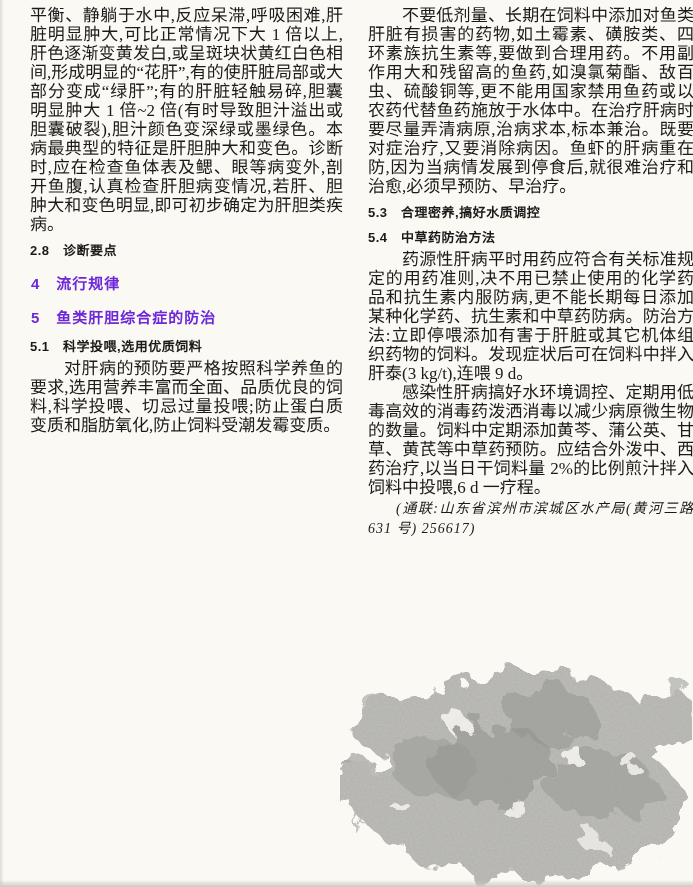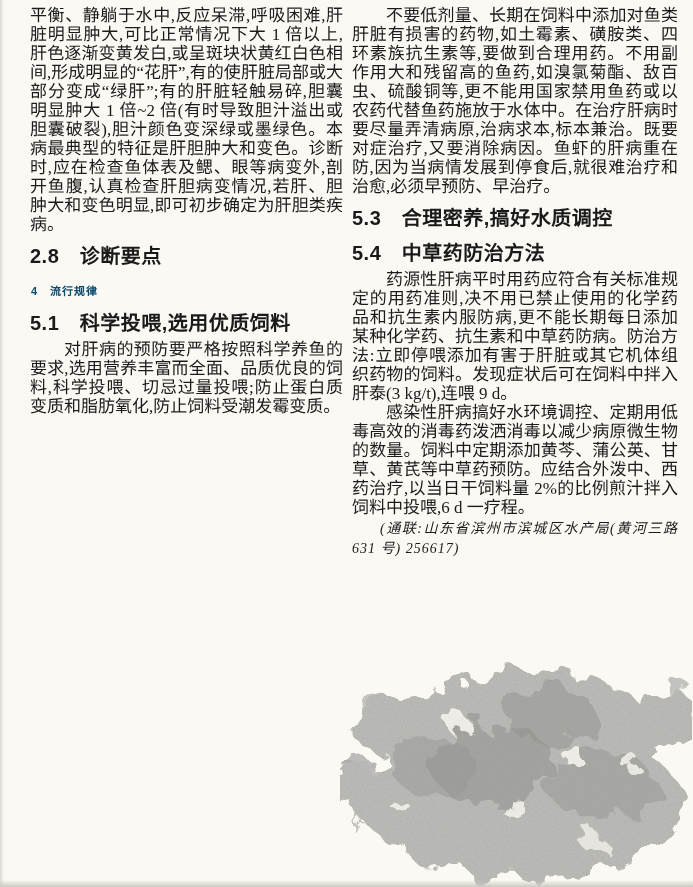--- a/index.html
+++ b/index.html
@@ -14,53 +14,54 @@
   .page::before { 
     content:""; position:absolute; left:0; top:0; bottom:0; width:4px;
     background:linear-gradient(90deg,#dedbd4,rgba(222,219,212,0)); z-index:5;
   }
   .scan-edge-bottom {
     position:absolute; left:0; right:0; bottom:0; height:7px; z-index:5;
     background:linear-gradient(180deg,rgba(203,200,193,0),#ccc9c2);
   }
   .col { position:absolute; top:6px; }
   .col-left  { left:30px;  width:313px; }
-  .col-right { left:352px; width:326px; }
+  .col-right { left:368px; width:326px; }
   .para {
     font-size:17px; line-height:19px; text-align:justify;
     text-indent:2em; color:#1b1b1b;
   }
   .para.no-indent { text-indent:0; }
   .sec {
     font-family:"Liberation Sans","DejaVu Sans",sans-serif;
-    font-weight:bold; font-size:11px; color:#0c4a6e;
+    font-weight:bold; font-size:15px; color:#6d28d9;
     margin:13px 0 9px 1px; letter-spacing:1px;
   }
   .subsec {
     font-family:"Liberation Sans","DejaVu Sans",sans-serif;
-    font-weight:bold; font-size:20px; color:#1a1a1a;
+    font-weight:bold; font-size:13px; color:#1a1a1a;
     margin:6px 0 4px 0; letter-spacing:0.5px;
   }
   .contact {
     font-style:italic; font-size:14px; line-height:20px;
     text-indent:2em; letter-spacing:1px; margin-top:2px;
   }
   .plant {
     position:absolute; left:340px; top:646px; width:352px; height:240px; z-index:1;
   }
 </style>
 </head>
 <body>
 
 <div class="page">
 
   <div class="col col-left">
     <p class="para no-indent">平衡、静躺于水中,反应呆滞,呼吸困难,肝脏明显肿大,可比正常情况下大 1 倍以上,肝色逐渐变黄发白,或呈斑块状黄红白色相间,形成明显的“花肝”,有的使肝脏局部或大部分变成“绿肝”;有的肝脏轻触易碎,胆囊明显肿大 1 倍~2 倍(有时导致胆汁溢出或胆囊破裂),胆汁颜色变深绿或墨绿色。本病最典型的特征是肝胆肿大和变色。诊断时,应在检查鱼体表及鳃、眼等病变外,剖开鱼腹,认真检查肝胆病变情况,若肝、胆肿大和变色明显,即可初步确定为肝胆类疾病。</p>
     <h3 class="subsec">2.8　诊断要点</h3>
     <h2 class="sec">4　流行规律</h2>
+    <h2 class="sec">5　鱼类肝胆综合症的防治</h2>
     <h3 class="subsec">5.1　科学投喂,选用优质饲料</h3>
     <p class="para">对肝病的预防要严格按照科学养鱼的要求,选用营养丰富而全面、品质优良的饲料,科学投喂、切忌过量投喂;防止蛋白质变质和脂肪氧化,防止饲料受潮发霉变质。</p>
 
   </div>
 
   <div class="col col-right">
     <p class="para">不要低剂量、长期在饲料中添加对鱼类肝脏有损害的药物,如土霉素、磺胺类、四环素族抗生素等,要做到合理用药。不用副作用大和残留高的鱼药,如溴氯菊酯、敌百虫、硫酸铜等,更不能用国家禁用鱼药或以农药代替鱼药施放于水体中。在治疗肝病时要尽量弄清病原,治病求本,标本兼治。既要对症治疗,又要消除病因。鱼虾的肝病重在防,因为当病情发展到停食后,就很难治疗和治愈,必须早预防、早治疗。</p>
     <h3 class="subsec">5.3　合理密养,搞好水质调控</h3>
     <h3 class="subsec">5.4　中草药防治方法</h3>
     <p class="para">药源性肝病平时用药应符合有关标准规定的用药准则,决不用已禁止使用的化学药品和抗生素内服防病,更不能长期每日添加某种化学药、抗生素和中草药防病。防治方法:立即停喂添加有害于肝脏或其它机体组织药物的饲料。发现症状后可在饲料中拌入肝泰(3 kg/t),连喂 9 d。</p>

